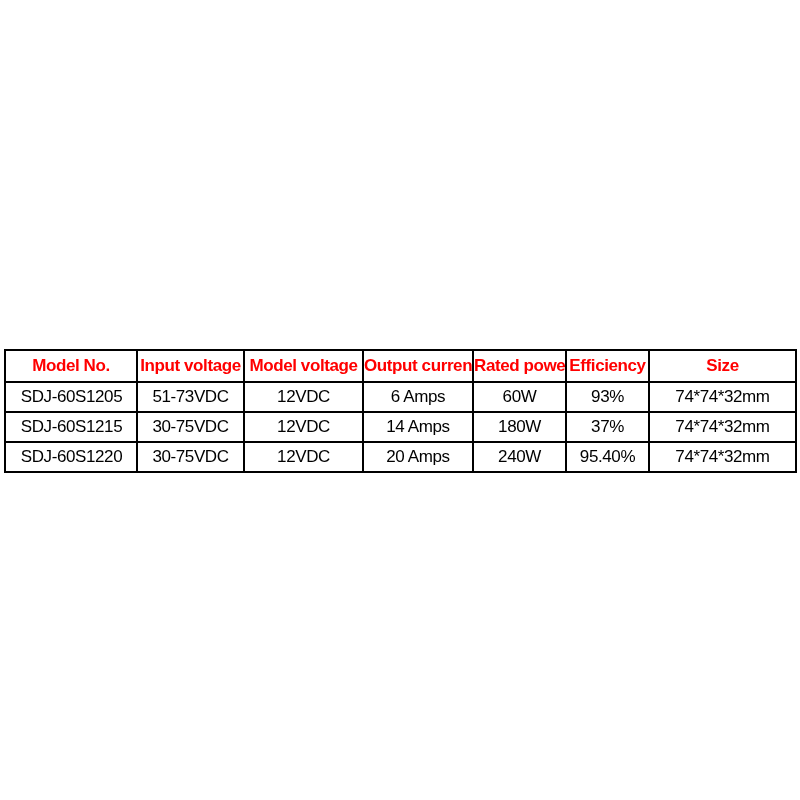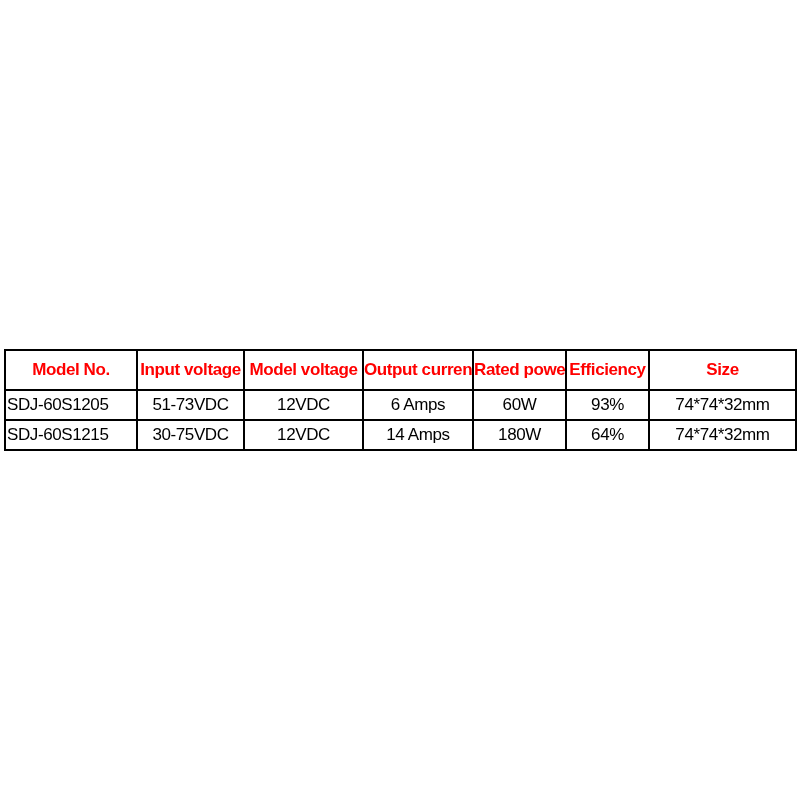--- a/index.html
+++ b/index.html
@@ -29,31 +29,31 @@
     border: 2px solid #000000;
     text-align: center;
     vertical-align: middle;
     font-size: 17px;
     letter-spacing: -0.4px;
     white-space: nowrap;
     overflow: hidden;
     padding: 0;
   }
   table.spec th {
-    height: 40px;
+    height: 32px;
     color: #ff0000;
     font-weight: bold;
   }
   table.spec td {
     height: 30px;
     color: #000000;
     font-weight: normal;
   }
   table.spec td.model {
-    text-align: left;
+    text-align: center;
     padding-left: 1px;
   }
 </style>
 </head>
 <body>
 
 <div class="canvas">
   <table class="spec">
     <colgroup>
       <col style="width:132px">
@@ -84,18 +84,27 @@
         <td>60W</td>
         <td>93%</td>
         <td>74*74*32mm</td>
       </tr>
       <tr>
         <td class="model">SDJ-60S1215</td>
         <td>30-75VDC</td>
         <td>12VDC</td>
         <td>14 Amps</td>
         <td>180W</td>
-        <td>64%</td>
+        <td>37%</td>
+        <td>74*74*32mm</td>
+      </tr>
+      <tr>
+        <td class="model">SDJ-60S1220</td>
+        <td>30-75VDC</td>
+        <td>12VDC</td>
+        <td>20 Amps</td>
+        <td>240W</td>
+        <td>95.40%</td>
         <td>74*74*32mm</td>
       </tr>
     </tbody>
   </table>
 </div>
 
 </body></html>

